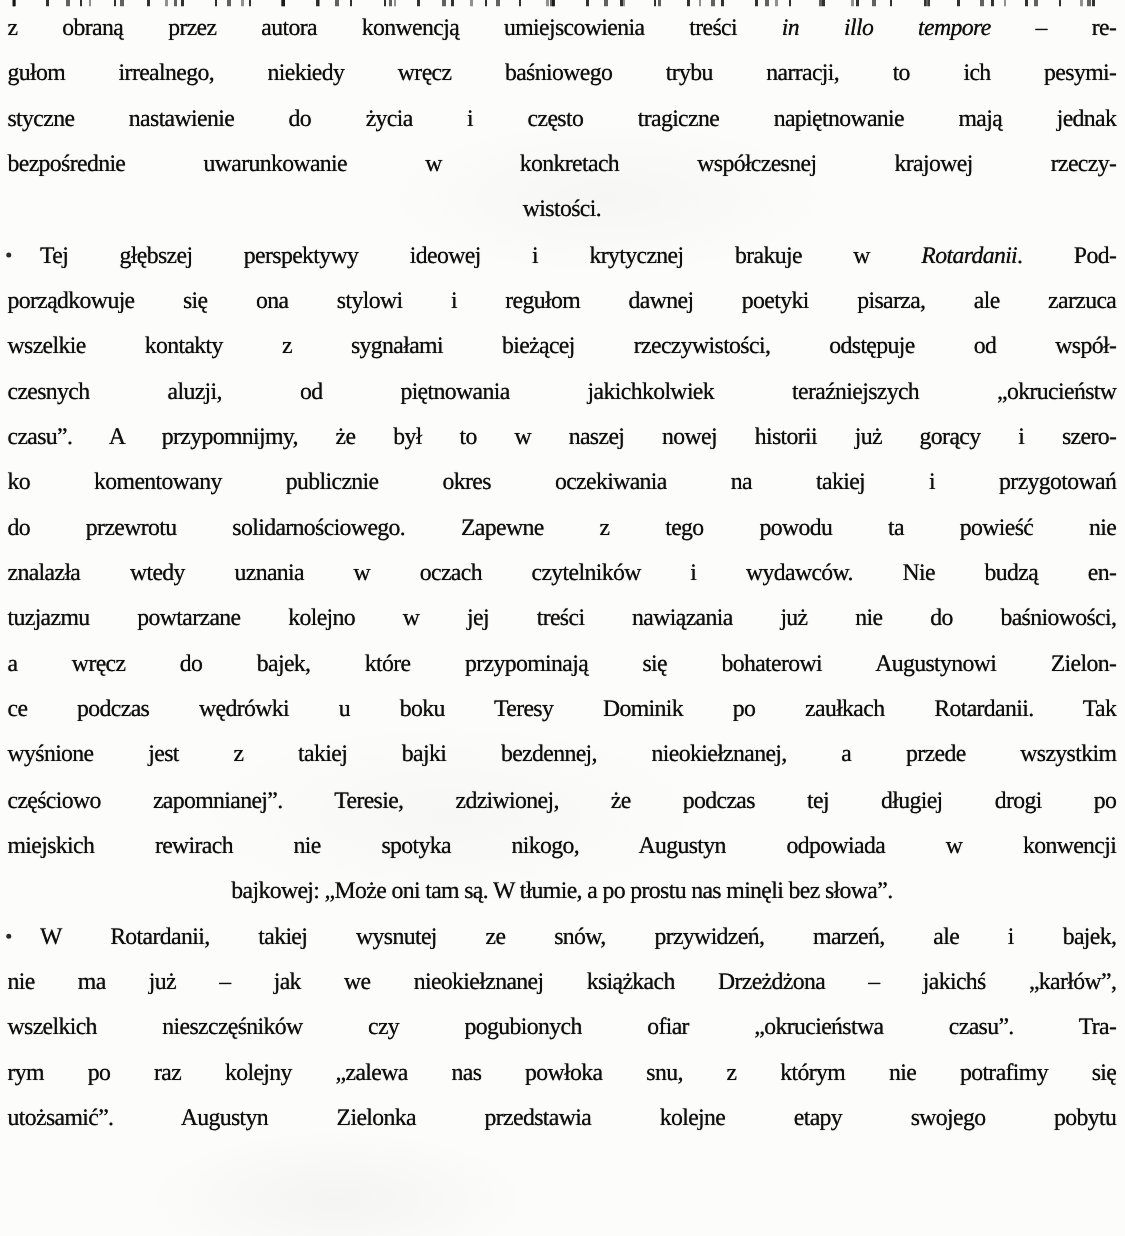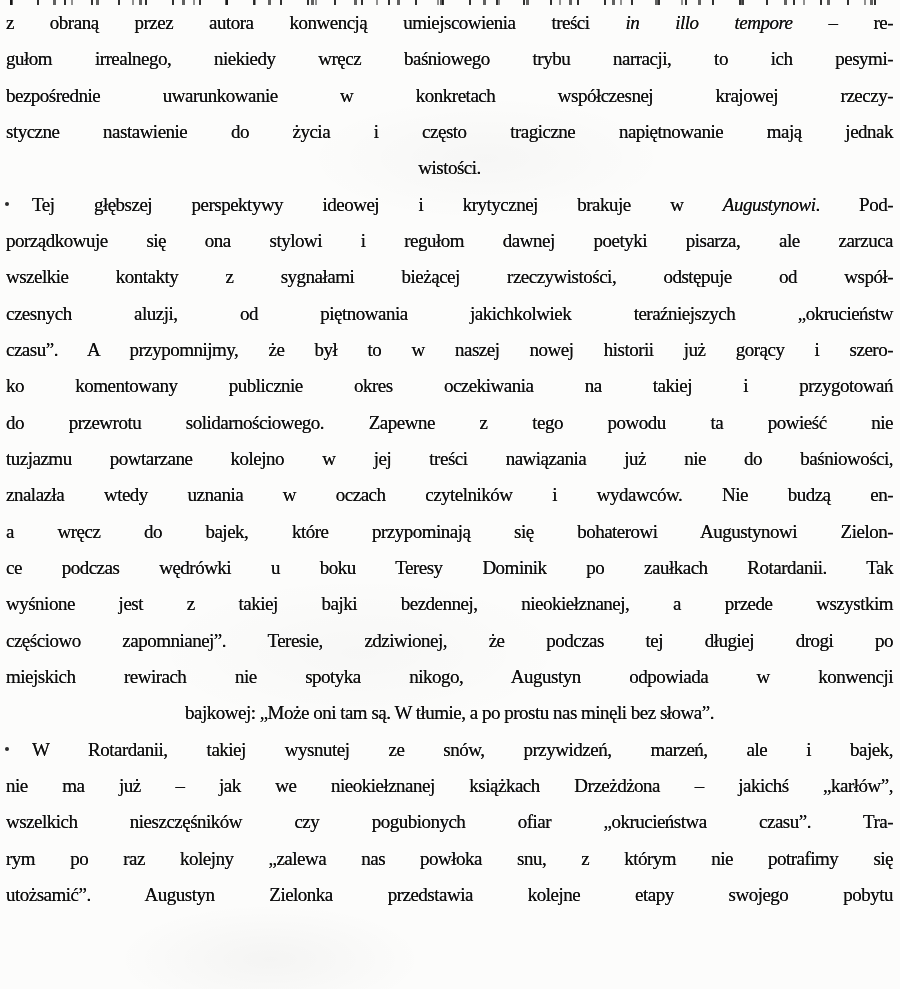--- a/index.html
+++ b/index.html
@@ -67,34 +67,34 @@
 </style>
 </head>
 <body>
 
 <div class="page">
   <div class="top-remnant"></div>
   <div class="text-block">
       <div class="para">
         <div class="line justify"><span>z obraną przez autora konwencją umiejscowienia treści </span><span class="it">in illo tempore</span><span> – re-</span></div>
         <div class="line justify"><span>gułom irrealnego, niekiedy wręcz baśniowego trybu narracji, to ich pesymi-</span></div>
+        <div class="line justify"><span>styczne nastawienie do życia i często tragiczne napiętnowanie mają jednak</span></div>
         <div class="line justify"><span>bezpośrednie uwarunkowanie w konkretach współczesnej krajowej rzeczy-</span></div>
-        <div class="line justify"><span>styczne nastawienie do życia i często tragiczne napiętnowanie mają jednak</span></div>
         <div class="line"><span>wistości.</span></div>
       </div>
       <div class="para">
-        <div class="line justify indent"><span class="margin-dot"></span><span>Tej głębszej perspektywy ideowej i krytycznej brakuje w </span><span class="it">Augustynowi</span><span>. Pod-</span></div>
+        <div class="line justify indent"><span class="margin-dot"></span><span>Tej głębszej perspektywy ideowej i krytycznej brakuje w </span><span class="it">Rotardanii</span><span>. Pod-</span></div>
         <div class="line justify"><span>porządkowuje się ona stylowi i regułom dawnej poetyki pisarza, ale zarzuca</span></div>
         <div class="line justify"><span>wszelkie kontakty z sygnałami bieżącej rzeczywistości, odstępuje od współ-</span></div>
         <div class="line justify"><span>czesnych aluzji, od piętnowania jakichkolwiek teraźniejszych „okrucieństw</span></div>
         <div class="line justify"><span>czasu”. A przypomnijmy, że był to w naszej nowej historii już gorący i szero-</span></div>
         <div class="line justify"><span>ko komentowany publicznie okres oczekiwania na takiej i przygotowań</span></div>
         <div class="line justify"><span>do przewrotu solidarnościowego. Zapewne z tego powodu ta powieść nie</span></div>
+        <div class="line justify"><span>znalazła wtedy uznania w oczach czytelników i wydawców. Nie budzą en-</span></div>
         <div class="line justify"><span>tuzjazmu powtarzane kolejno w jej treści nawiązania już nie do baśniowości,</span></div>
-        <div class="line justify"><span>znalazła wtedy uznania w oczach czytelników i wydawców. Nie budzą en-</span></div>
         <div class="line justify"><span>a wręcz do bajek, które przypominają się bohaterowi Augustynowi Zielon-</span></div>
         <div class="line justify"><span>ce podczas wędrówki u boku Teresy Dominik po zaułkach Rotardanii. Tak</span></div>
         <div class="line justify"><span>wyśnione jest z takiej bajki bezdennej, nieokiełznanej, a przede wszystkim</span></div>
         <div class="line justify"><span>częściowo zapomnianej”. Teresie, zdziwionej, że podczas tej długiej drogi po</span></div>
         <div class="line justify"><span>miejskich rewirach nie spotyka nikogo, Augustyn odpowiada w konwencji</span></div>
         <div class="line"><span>bajkowej: „Może oni tam są. W tłumie, a po prostu nas minęli bez słowa”.</span></div>
       </div>
       <div class="para">
         <div class="line justify indent"><span class="margin-dot"></span><span>W Rotardanii, takiej wysnutej ze snów, przywidzeń, marzeń, ale i bajek,</span></div>
         <div class="line justify"><span>nie ma już – jak we nieokiełznanej książkach Drzeżdżona – jakichś „karłów”,</span></div>

